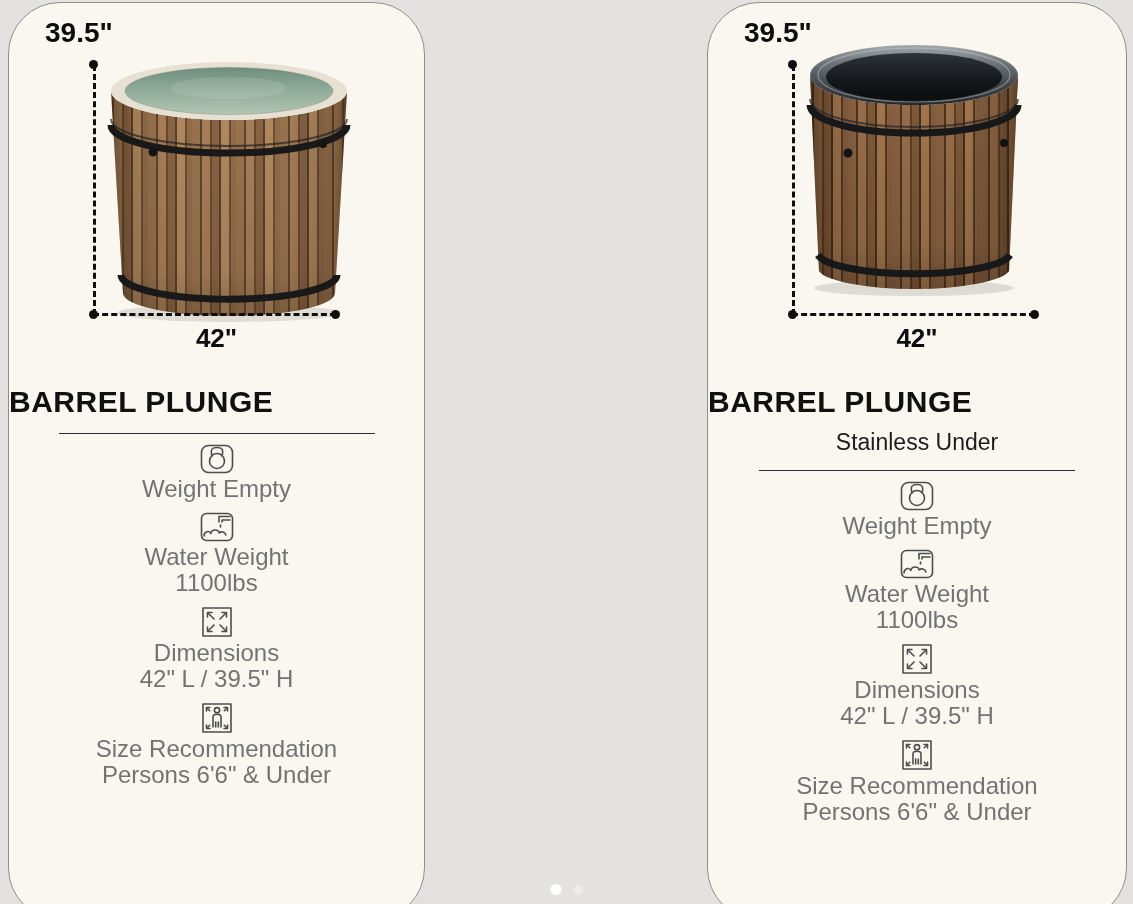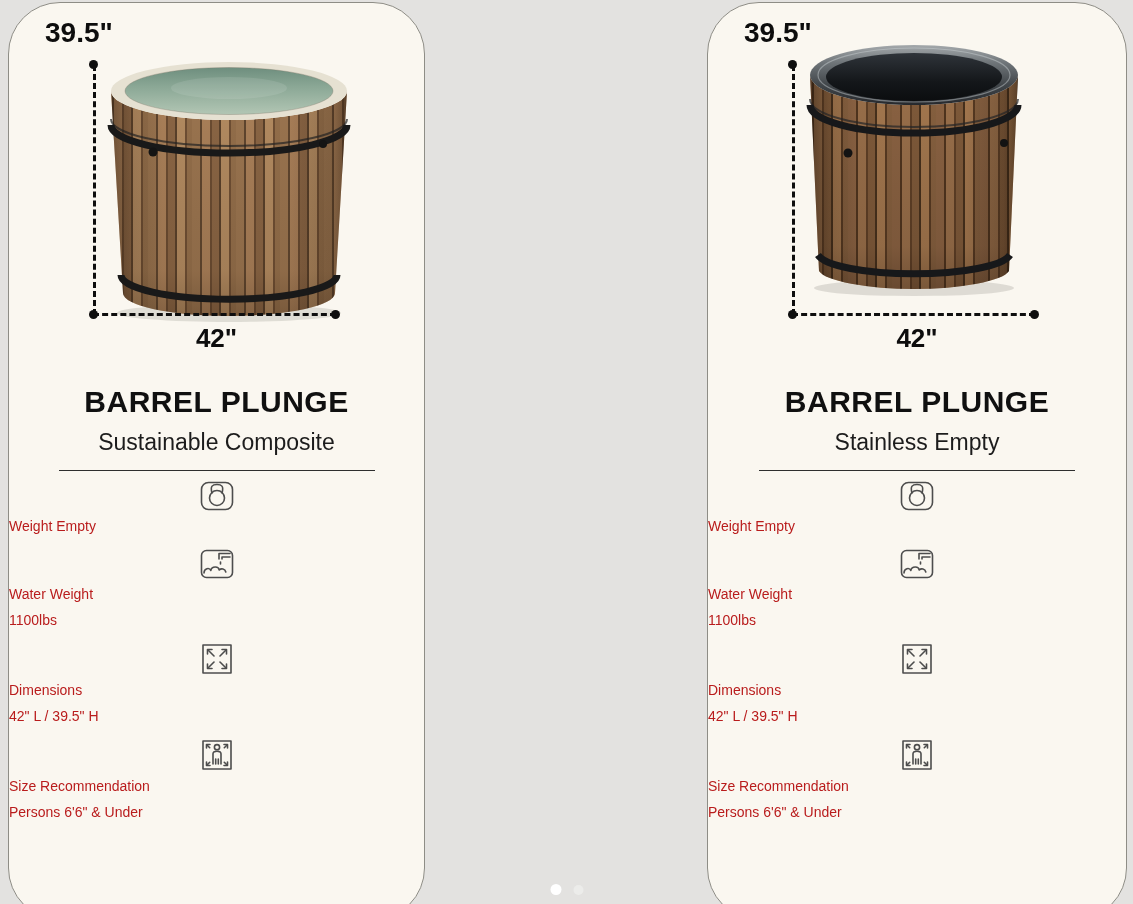--- a/index.html
+++ b/index.html
@@ -45,36 +45,36 @@
     background:#0e0e0e;
   }
   .dot-top    { left:80px; top:57px; }
   .dot-corner { left:80px; top:307px; }
   .dot-right  { left:322px; top:307px; }
 
   .barrel-1 { position:absolute; left:95px; top:44px; }
   .barrel-2 { position:absolute; left:96px; top:30px; }
 
   .title {
-    text-align:center; font-size:30px; font-weight:700;
+    text-align:left; font-size:30px; font-weight:700;
     letter-spacing:.5px; color:#101010; margin:24px 0 0;
   }
   .subtitle {
     text-align:center; font-size:23px; font-weight:400;
     color:#1c1c1c; margin:10px 0 0;
   }
   .divider {
     width:316px; height:0; border-top:1.6px solid #2e2e2e;
     margin:14px auto 0;
   }
   .specs { margin-top:4px; }
   .spec { text-align:center; }
   .spec-icon { display:block; margin:10px auto 2px; }
   .spec-label, .spec-value {
-    text-align:left; font-size:14px; line-height:26px; color:#b91c1c;
+    text-align:center; font-size:24px; line-height:26px; color:#737373;
   }
 
   .carousel-dots {
     position:absolute; left:50%; top:884px; transform:translateX(-50%);
     display:flex; gap:12px; align-items:center;
   }
   .c-dot { border-radius:50%; }
   .c-dot.active   { width:11px; height:11px; background:#ffffff; }
   .c-dot.inactive { width:10px; height:10px; background:#ececea; }
 
@@ -137,21 +137,20 @@
     <div class="dim-label-h">39.5"</div>
     <div class="vline"></div>
     <div class="hline"></div>
     <div class="enddot dot-top"></div>
     <div class="enddot dot-corner"></div>
     <div class="enddot dot-right"></div>
     <div class="dim-label-w">42"</div>
   </div>
 
   <h2 class="title">BARREL PLUNGE</h2>
-  <div class="subtitle">Sustainable Composite</div>
   <div class="divider"></div>
 
   <div class="specs">
     <div class="spec">
       <svg class="spec-icon" width="34" height="30" viewBox="0 0 34 30">
         <rect class="ic" x="1.5" y="1.5" width="31" height="27" rx="7"></rect>
         <path class="ic" d="M12,12 C10,5 12.5,3.5 17,3.5 C21.5,3.5 24,5 22,12"></path>
         <circle class="ic" cx="17" cy="17" r="7.5"></circle>
       </svg>
       <div class="spec-label">Weight Empty</div>
@@ -263,21 +262,21 @@
     <div class="dim-label-h">39.5"</div>
     <div class="vline"></div>
     <div class="hline"></div>
     <div class="enddot dot-top"></div>
     <div class="enddot dot-corner"></div>
     <div class="enddot dot-right"></div>
     <div class="dim-label-w">42"</div>
   </div>
 
   <h2 class="title">BARREL PLUNGE</h2>
-  <div class="subtitle">Stainless Empty</div>
+  <div class="subtitle">Stainless Under</div>
   <div class="divider"></div>
 
   <div class="specs">
     <div class="spec">
       <svg class="spec-icon" width="34" height="30" viewBox="0 0 34 30">
         <rect class="ic" x="1.5" y="1.5" width="31" height="27" rx="7"></rect>
         <path class="ic" d="M12,12 C10,5 12.5,3.5 17,3.5 C21.5,3.5 24,5 22,12"></path>
         <circle class="ic" cx="17" cy="17" r="7.5"></circle>
       </svg>
       <div class="spec-label">Weight Empty</div>

